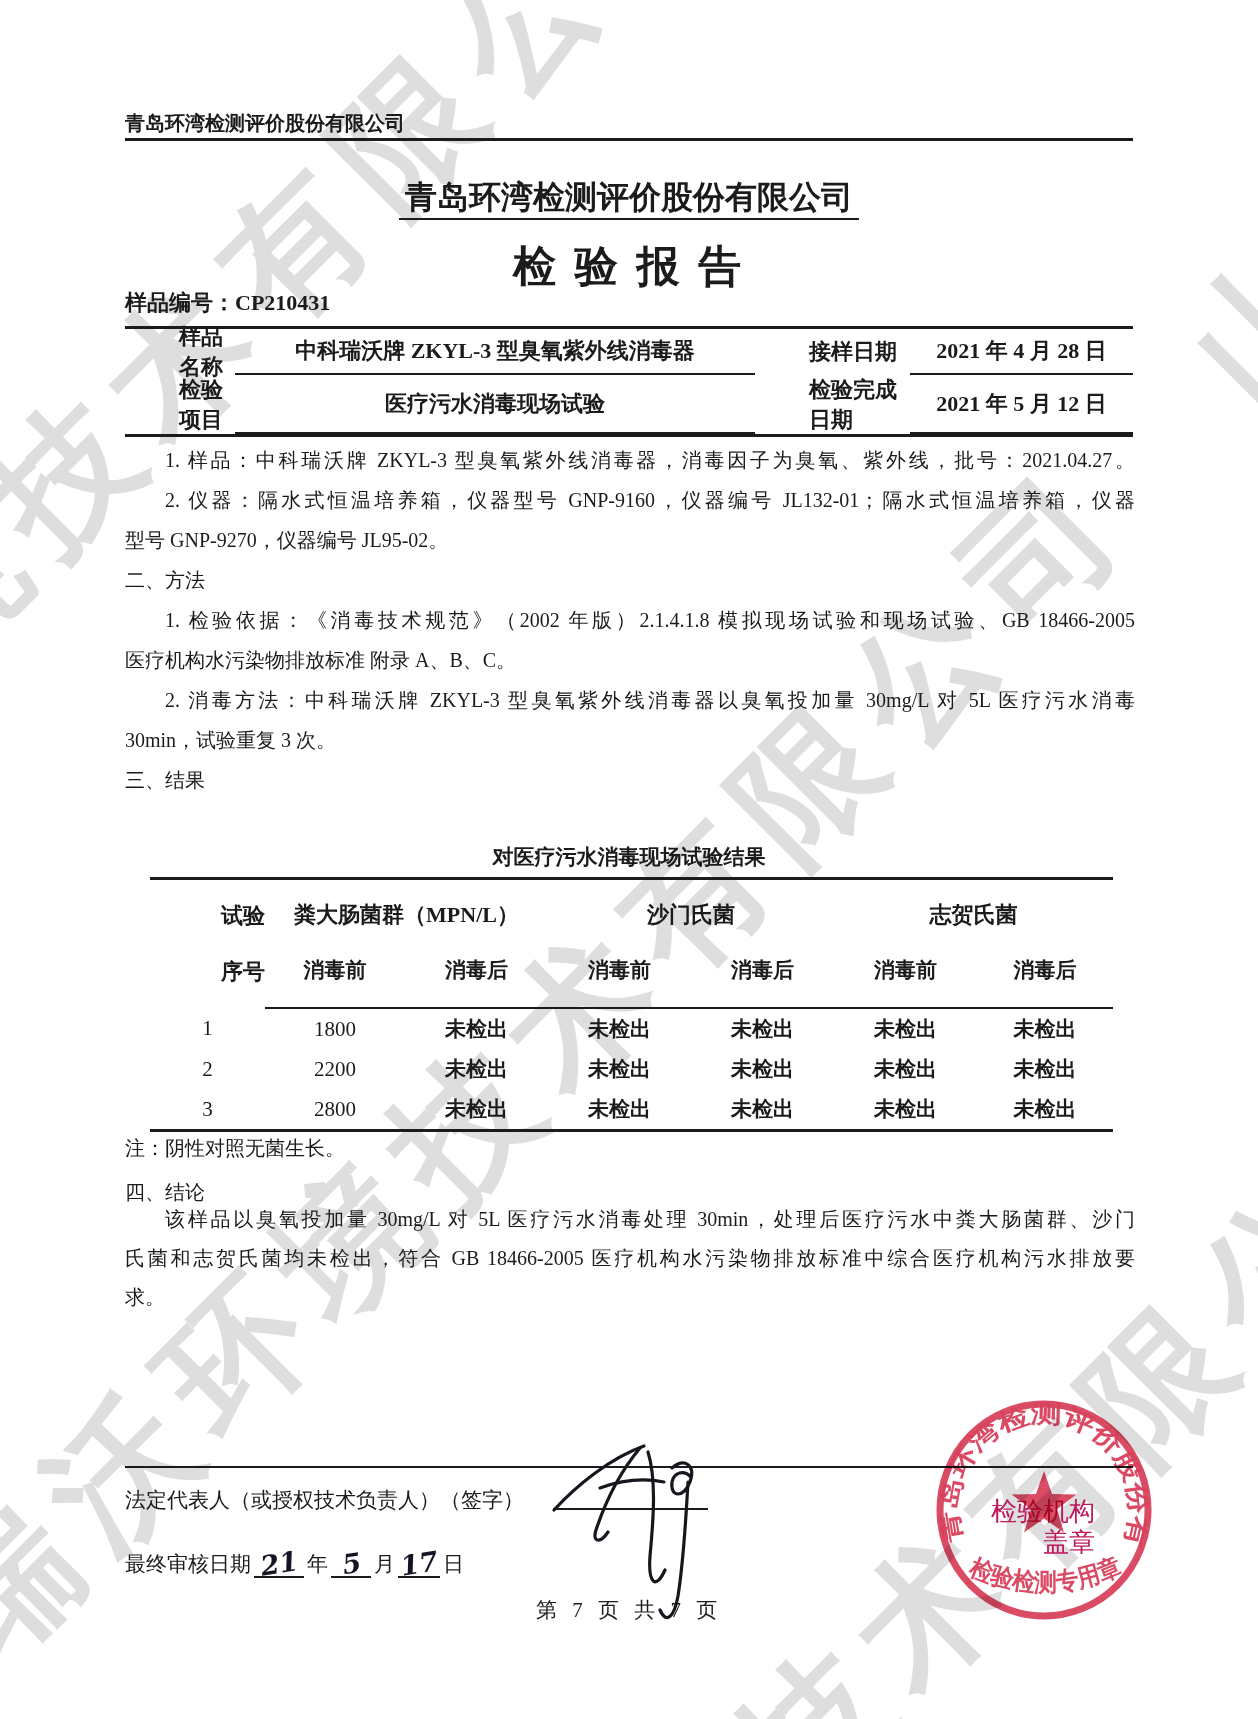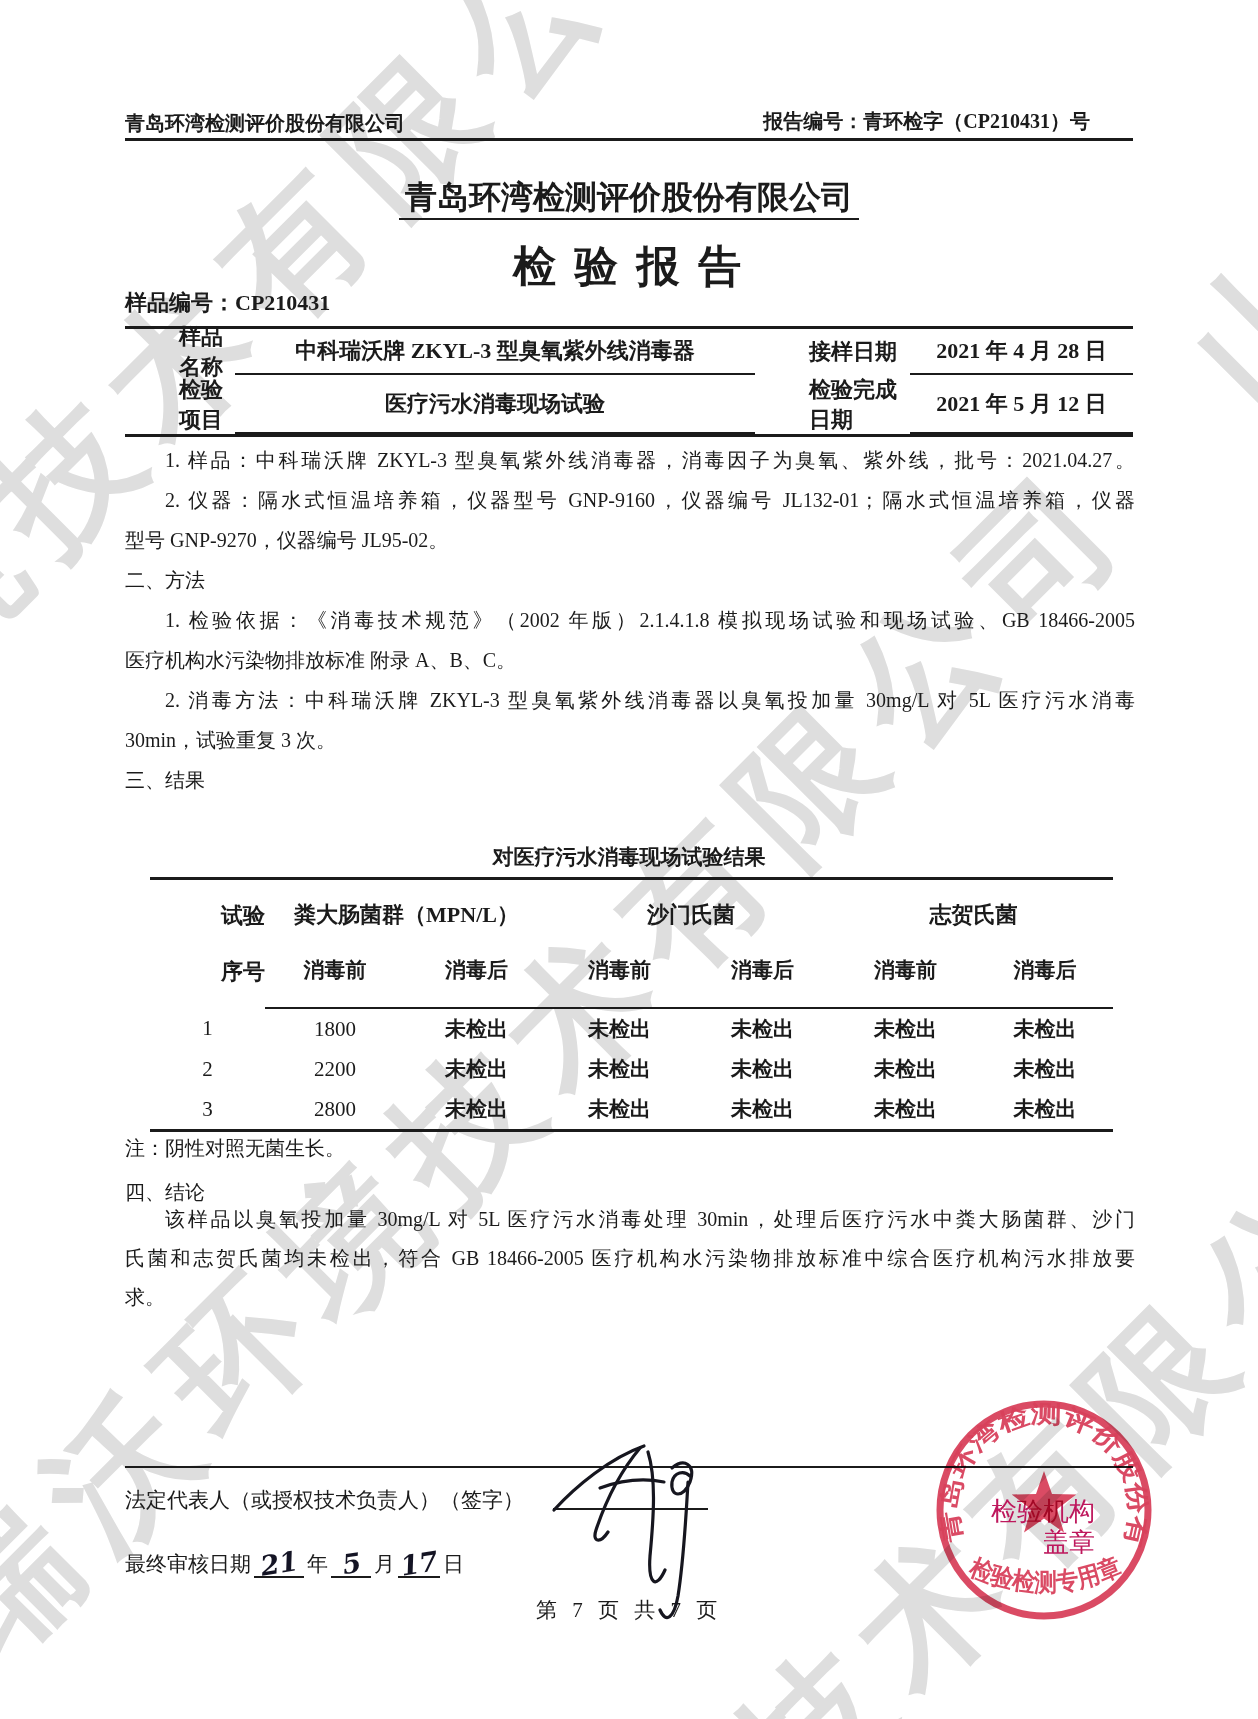--- a/index.html
+++ b/index.html
@@ -83,21 +83,20 @@
 </head>
 <body>
 
 <div class="page">
 
   <div class="wm wm-a">山东中科瑞沃环境技术有限公司　山东中科瑞沃环境技术有限公司</div>
   <div class="wm wm-b">山东中科瑞沃环境技术有限公司　山东中科瑞沃环境技术有限公司</div>
   <div class="wm wm-c">山东中科瑞沃环境技术有限公司　山东中科瑞沃环境技术有限公司</div>
 
   <div class="abs hdr-left">青岛环湾检测评价股份有限公司</div>
-  <div class="abs hdr-right">报告编号：青环检字（CP210431）号</div>
   <div class="abs hdr-rule"></div>
 
   <div class="abs title-co"><span>青岛环湾检测评价股份有限公司</span></div>
   <div class="abs title-rpt">检 验 报 告</div>
   <div class="abs sample-no">样品编号：CP210431</div>
 
   <div class="abs info">
     <div class="cell lbl">样品名称</div>
     <div class="cell val">中科瑞沃牌 ZKYL-3 型臭氧紫外线消毒器</div>
     <div class="cell lbl">接样日期</div>

